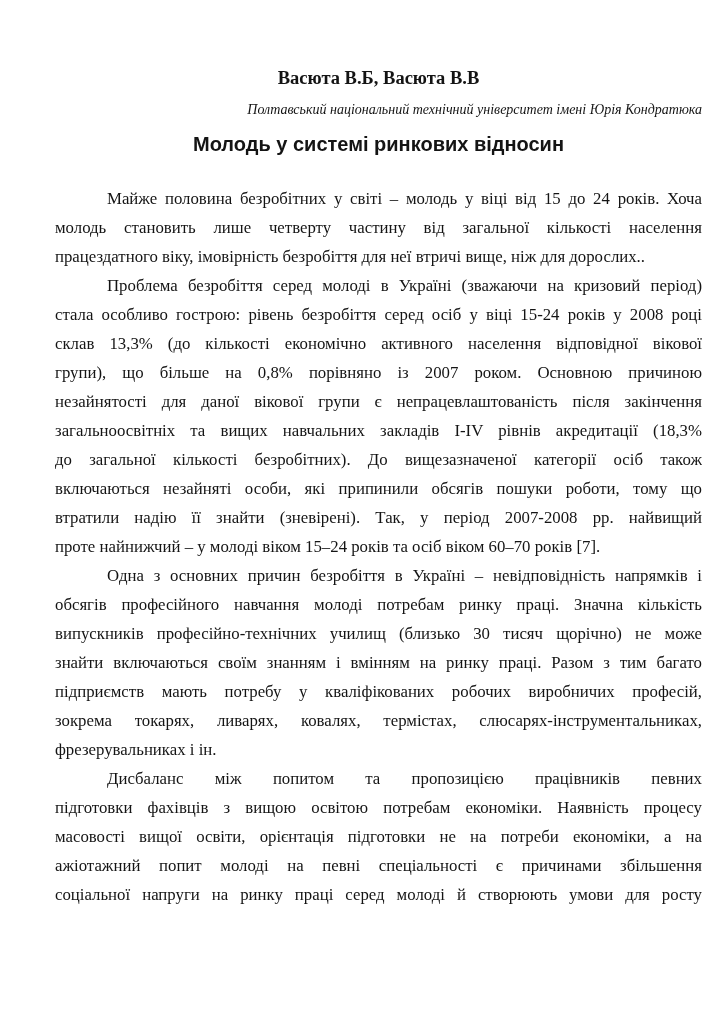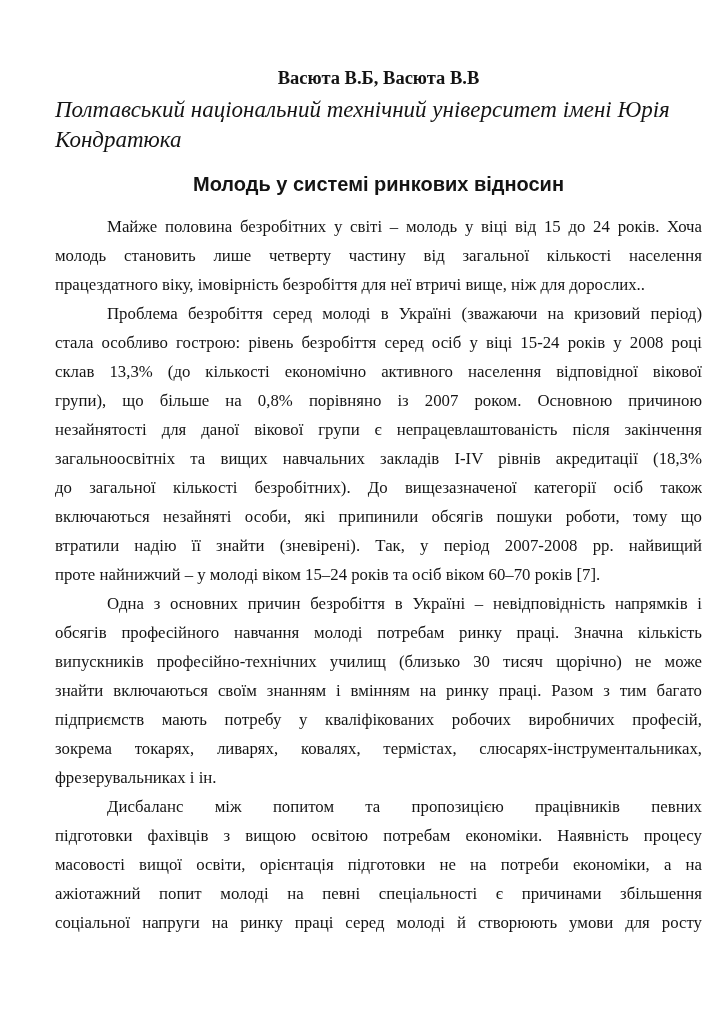--- a/index.html
+++ b/index.html
@@ -20,35 +20,35 @@
     padding:64px 22px 0 55px;
     background:var(--page-color);
   }
   .authors{
     text-align:center;
     font-weight:bold;
     font-size:18.5px;
     line-height:29px;
   }
   .affiliation{
-    text-align:left;
+    text-align:right;
     font-style:italic;
-    font-size:23px;
+    font-size:14px;
     line-height:30px;
     margin-top:2px;
   }
   .article-title{
     text-align:center;
     font-family:"Liberation Sans","DejaVu Sans",sans-serif;
     font-weight:bold;
     font-size:20px;
     line-height:32px;
-    margin-top:13px;
+    margin-top:3px;
   }
-  .doc-body{ margin-top:12px; }
+  .doc-body{ margin-top:24px; }
   .para{ margin:0; }
   .tl{
     font-size:16.8px;
     line-height:29px;
     height:29px;
     overflow:hidden;
     white-space:normal;
     text-align:left;
   }
   .tl.j{

